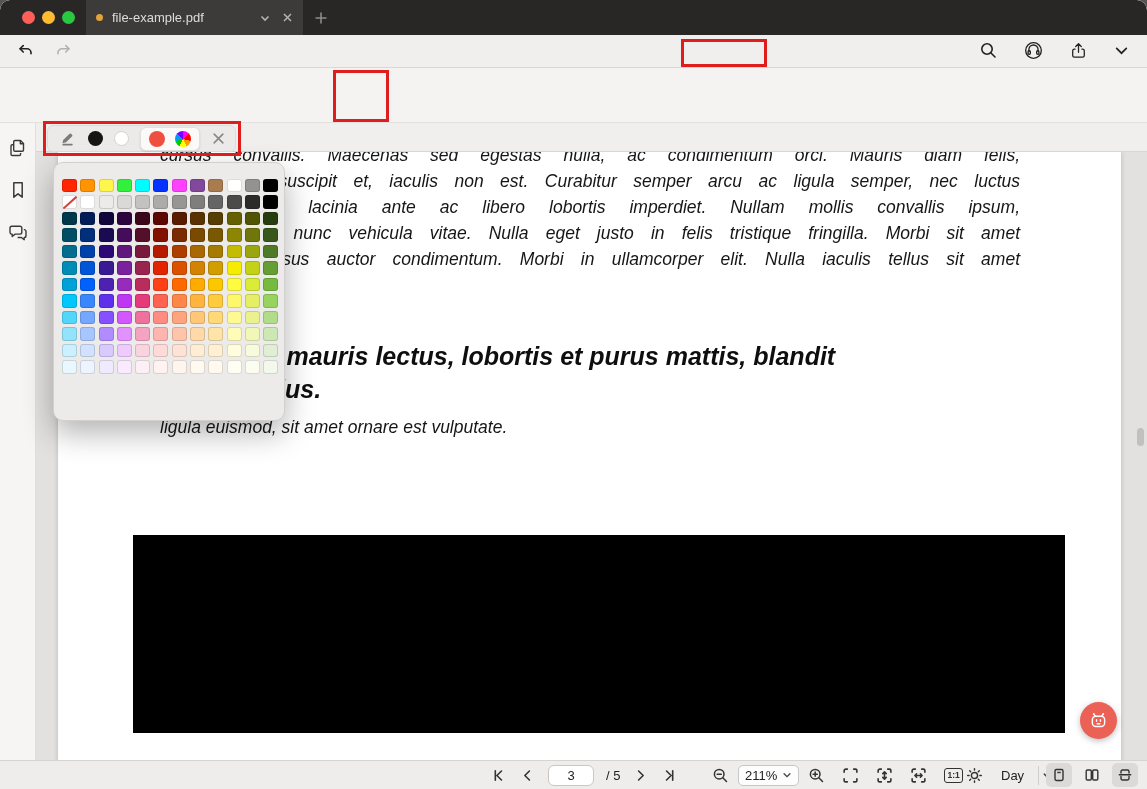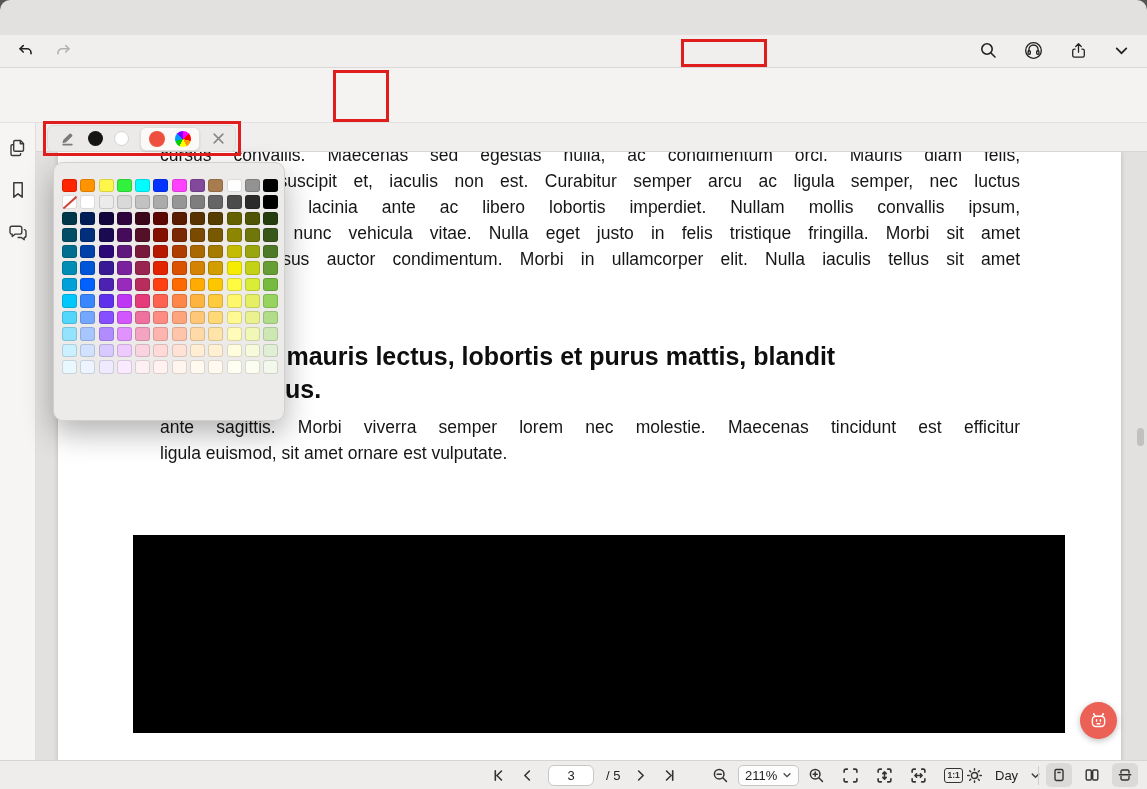--- a/index.html
+++ b/index.html
@@ -54,21 +54,21 @@
 
   
   #sidebar { position:absolute; left:0; top:123px; width:36px; height:637px; background:#F7F5F4;
              border-right:1px solid #E0DEDD; }
   .side-ico { position:absolute; left:7px; width:22px; height:22px; color:#3A3A3A; }
 
   
   #viewport { position:absolute; left:36px; top:152px; width:1111px; height:608px; background:#E3E1E0; overflow:hidden; }
   #page { position:absolute; left:22px; top:0; width:1063px; height:640px; background:#fff;
           box-shadow:0 0 5px rgba(0,0,0,.18); }
-  .doc-block { position:absolute; left:102px; width:860px; color:#161616; }
+  .doc-block { position:absolute; left:102px; width:860px; color:#161616;font-style:italic; }
   .doc-line { font-size:17.5px; line-height:26px; text-align:justify; text-align-last:justify; }
   .doc-line.last { text-align-last:left; }
   #doc-heading { font-weight:bold; font-size:25px; line-height:33px; color:#0E0E0E; }
   #redaction-box { position:absolute; left:75px; top:383px; width:932px; height:198px; }
   #v-scroll { position:absolute; right:4px; top:276px; width:7px; height:18px; background:#C2C0BF; border-radius:4px; }
 
   
   #color-popup { position:absolute; left:53px; top:162px; width:232px; height:259px; background:#EDEBE9;
                  border:1px solid #D2D0CE; border-radius:10px; box-shadow:0 12px 30px rgba(0,0,0,.3); z-index:25; }
   #swatch-grid { position:absolute; left:8px; top:16px; display:grid; grid-template-columns:repeat(12,15px);
@@ -99,20 +99,45 @@
   #robot-btn { position:absolute; left:1080px; top:702px; width:37px; height:37px; border-radius:50%;
                background:#EB6156; box-shadow:0 2px 6px rgba(0,0,0,.25); display:flex; align-items:center;
                justify-content:center; z-index:20; }
   svg { display:block; }
 </style>
 </head>
 <body>
 
 <div id="app">
 
+  <div id="titlebar">
+    <span class="traffic" id="tl-close" style="left: 22px; background: rgb(255, 95, 87);"></span>
+    <span class="traffic" id="tl-min" style="left: 42px; background: rgb(254, 188, 46);"></span>
+    <span class="traffic" id="tl-zoom" style="left: 62px; background: rgb(40, 200, 64);"></span>
+    <div id="tab">
+      <span class="tab-dot" style="background: rgb(226, 162, 60);"></span>
+      <span>file-example.pdf</span>
+      <span class="spacer"></span>
+      <span class="tb-ico" id="tab-chevron">
+        <svg width="12" height="12" viewBox="0 0 12 12" fill="none" stroke="#B5B3B2" stroke-width="1.6">
+            <path d="M2.5 4.5 6 8l3.5-3.5"></path>
+          </svg>
+      </span>
+      <span class="tb-ico" id="tab-close">
+        <svg width="11" height="11" viewBox="0 0 11 11" stroke="#B5B3B2" stroke-width="1.5">
+            <path d="M2 2l7 7M9 2l-7 7"></path>
+          </svg>
+      </span>
+    </div>
+    <span class="tb-ico" id="tab-plus">
+      <svg width="16" height="16" viewBox="0 0 16 16" stroke="#8E8C8B" stroke-width="1.6">
+          <path d="M8 2.5v11M2.5 8h11"></path>
+        </svg>
+    </span>
+  </div>
 
   <div id="menubar">
     <div id="undo-redo">
       <span class="tb-ico" style="width:19px;height:19px">
         <svg width="19" height="19" viewBox="0 0 20 20" fill="none" stroke="#222" stroke-width="1.7" stroke-linecap="round" stroke-linejoin="round">
             <path d="M7.6 4.8 4.2 8.2l3.4 3.4"></path>
             <path d="M4.4 8.2h7.2a4.2 4.2 0 014.2 4.2v.9"></path>
           </svg>
       </span>
       <span class="tb-ico" style="width:19px;height:19px">
@@ -271,21 +296,20 @@
           <div class="doc-line">ligula. Integer lacinia ante ac libero lobortis imperdiet. Nullam mollis convallis ipsum,</div>
           <div class="doc-line">eget faucibus nunc vehicula vitae. Nulla eget justo in felis tristique fringilla. Morbi sit amet</div>
           <div class="doc-line">lectus quis risus auctor condimentum. Morbi in ullamcorper elit. Nulla iaculis tellus sit amet</div>
           <div class="doc-line last">mauris fringilla.</div>
         </div>
       <div class="doc-block" id="doc-heading" style="top:188px">
           <div>Maecenas mauris lectus, lobortis et purus mattis, blandit</div>
           <div>dictum tellus.</div>
         </div>
       <div class="doc-block" id="para2" style="top:262px">
-          <div class="doc-line">ante sagittis. Morbi viverra semper lorem nec molestie. Maecenas tincidunt est efficitur</div>
           <div class="doc-line last">ligula euismod, sit amet ornare est vulputate.</div>
         </div>
       <div id="redaction-box" style="background: rgb(0, 0, 0);"></div>
     </div>
   </div>
   <div id="v-scroll" style="position:absolute; left:1137px; top:428px;"></div>
 
   <div id="color-popup">
     <div id="swatch-grid">
         <span class="swatch" style="background: rgb(255, 38, 0);"></span>
@@ -496,21 +520,21 @@
       </span>
       <span class="sb-ico">
         <svg width="17" height="17" viewBox="0 0 16 16" fill="none" stroke="#333" stroke-width="1.5" stroke-linecap="round" stroke-linejoin="round">
             <path d="M2 5V3.6A1.6 1.6 0 013.6 2H5M11 2h1.4A1.6 1.6 0 0114 3.6V5M14 11v1.4a1.6 1.6 0 01-1.6 1.6H11M5 14H3.6A1.6 1.6 0 012 12.4V11"></path>
             <path d="M4.8 8h6.4M6.2 6.4 4.6 8l1.6 1.6M9.8 6.4 11.4 8 9.8 9.6"></path>
           </svg>
       </span>
       <span id="actual-size">1:1</span>
     </div>
 
-    <div class="sb-group" style="left:966px; gap:12px">
+    <div class="sb-group" style="left:966px; gap:18px">
       <span class="sb-ico">
         <svg width="17" height="17" viewBox="0 0 16 16" fill="none" stroke="#333" stroke-width="1.4" stroke-linecap="round">
             <circle cx="8" cy="8" r="2.9"></circle>
             <path d="M8 1.6v1.3M8 13.1v1.3M1.6 8h1.3M13.1 8h1.3M3.5 3.5l.9.9M11.6 11.6l.9.9M12.5 3.5l-.9.9M4.4 11.6l-.9.9"></path>
           </svg>
       </span>
       <span>Day</span>
       <svg width="11" height="11" viewBox="0 0 12 12" fill="none" stroke="#444" stroke-width="1.6" stroke-linecap="round">
           <path d="M2.5 4.5 6 8l3.5-3.5"></path>
         </svg>

